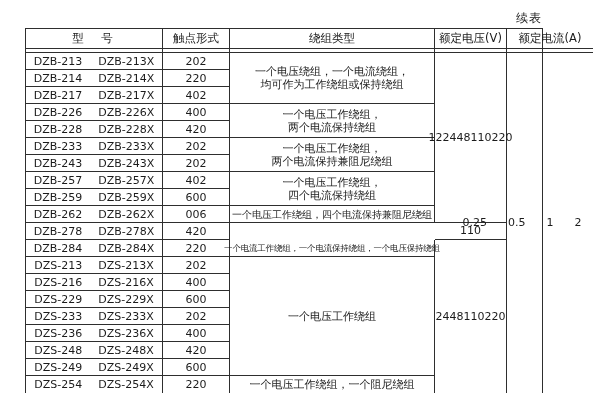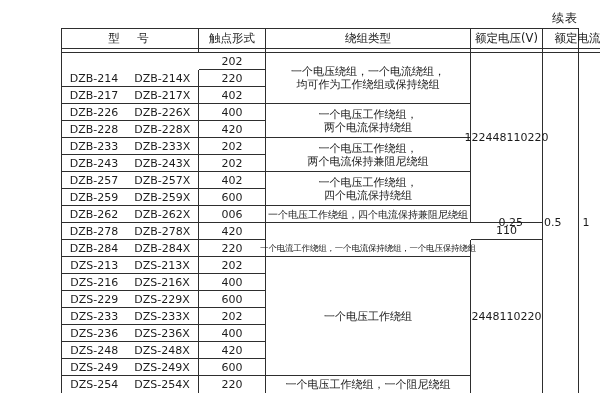--- a/index.html
+++ b/index.html
@@ -9,21 +9,21 @@
   }
   *{margin:0;padding:0;box-sizing:border-box;}
   html,body{width:600px;height:400px;}
   body{
     background:var(--bg);
     font-family:"DejaVu Sans","Liberation Sans",sans-serif;
     color:var(--text);
     position:relative;
     overflow:hidden;
   }
-  .page{position:absolute;inset:0;background:var(--bg);margin-left:36px;}
+  .page{position:absolute;inset:0;background:var(--bg);}
   .continued{
     position:absolute;
     top:10px;
     left:516px;
     font-size:12px;
     letter-spacing:1px;
   }
   .table-wrap{
     position:absolute;
     left:25px;
@@ -74,20 +74,24 @@
         <div class="cell header model-header" style="grid-area: 1 / 1 / span 1;">型　号</div>
         <div class="cell header" style="grid-area: 1 / 2 / span 1;">触点形式</div>
         <div class="cell header" style="grid-area: 1 / 3 / span 1;">绕组类型</div>
         <div class="cell header" style="grid-area: 1 / 4 / span 1;">额定电压(V)</div>
         <div class="cell header col5" style="grid-area: 1 / 5 / span 1;">额定电流(A)</div>
         <div class="cell spacer" style="grid-area: 2 / 1 / span 1;"></div>
         <div class="cell spacer" style="grid-area: 2 / 2 / span 1;"></div>
         <div class="cell spacer" style="grid-area: 2 / 3 / span 1;"></div>
         <div class="cell spacer" style="grid-area: 2 / 4 / span 1;"></div>
         <div class="cell spacer col5" style="grid-area: 2 / 5 / span 1;"></div>
+        <div class="cell model" style="grid-area: 3 / 1 / span 1;">
+          <span>DZB-213</span>
+          <span>DZB-213X</span>
+        </div>
         <div class="cell " style="grid-area: 3 / 2 / span 1;">202</div>
         <div class="cell model" style="grid-area: 4 / 1 / span 1;">
           <span>DZB-214</span>
           <span>DZB-214X</span>
         </div>
         <div class="cell " style="grid-area: 4 / 2 / span 1;">220</div>
         <div class="cell model" style="grid-area: 5 / 1 / span 1;">
           <span>DZB-217</span>
           <span>DZB-217X</span>
         </div>

